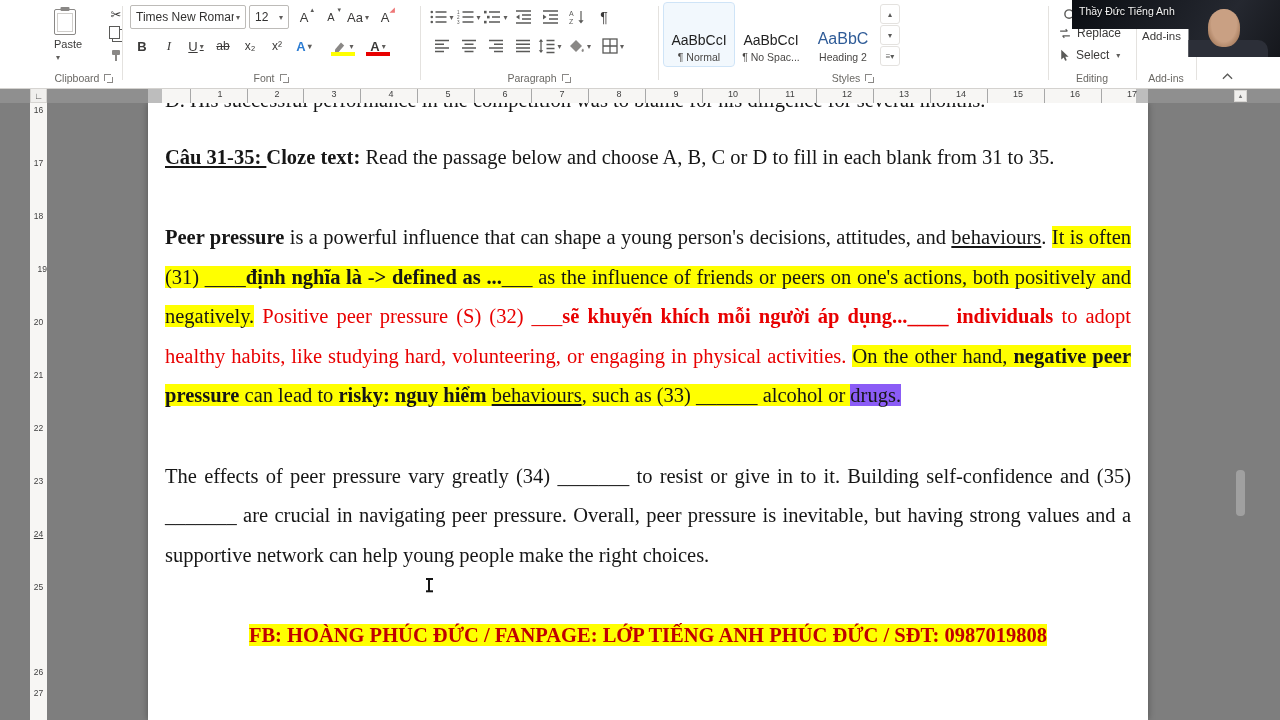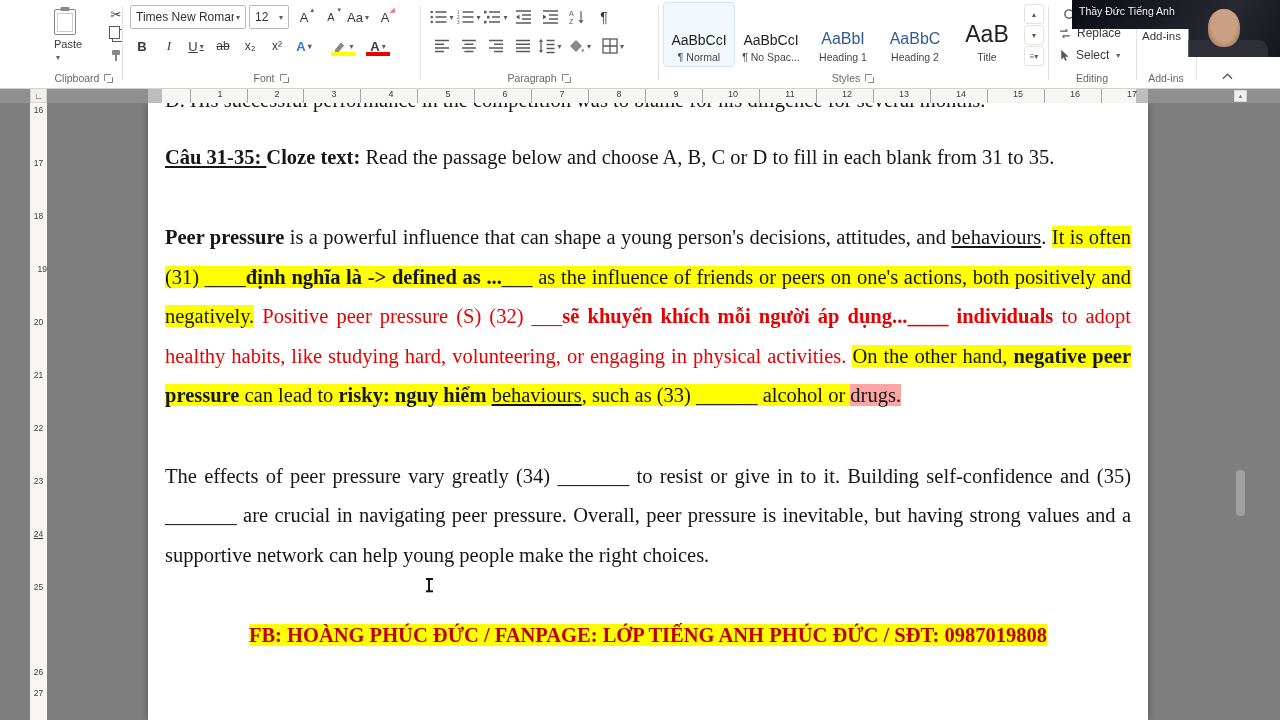--- a/index.html
+++ b/index.html
@@ -67,21 +67,21 @@
   .doc{padding:0 17px;font-family:"Liberation Serif",serif;font-size:20.5px;line-height:39.5px;color:#161616;text-align:justify}
   .para{margin:0 0 41px 0}
   .para.tight{margin-bottom:17px}
   .para.first{margin-top:-22px}
   .para.center{text-align:center}
   .b{font-weight:bold}
   .u{text-decoration:underline}
   .red{color:#e80000}
   .mar{color:#c00000}
   .hl{background:#ffff00}
-  .sel{background:#fca5a5}
+  .sel{background:#8b5cf6}
 
   
   .scroll-thumb{position:absolute;left:1236px;top:470px;width:9px;height:46px;background:#a0a0a0;border-radius:4px;z-index:6}
   .scroll-top-btn{position:absolute;left:1234px;top:90px;width:13px;height:12px;background:#f0efed;border:1px solid #d6d4d1;box-sizing:border-box;display:flex;align-items:center;justify-content:center;font-size:6px;color:#777;z-index:6}
 
   
   .webcam{position:absolute;left:1072px;top:0;width:208px;height:57px;background:linear-gradient(120deg,#0b0e13,#252830 70%,#15171c);z-index:20;clip-path:polygon(0 0,100% 0,100% 100%,56% 100%,56% 51%,0 51%);overflow:hidden}
   .webcam .name{position:absolute;left:7px;top:5px;font-size:10.5px;color:#f5f5f5;text-shadow:0 1px 2px #000;white-space:nowrap}
   .webcam .head{position:absolute;right:40px;top:9px;width:32px;height:38px;background:radial-gradient(ellipse at 50% 38%,#c9a083 0 55%,#8a5f3f 100%);border-radius:48% 48% 44% 44%}
   .webcam .torso{position:absolute;right:12px;top:40px;width:90px;height:20px;background:#2c2f38;border-radius:10px 10px 0 0}
@@ -301,30 +301,22 @@
     <div class="row" style="left:6px;top:0;gap:2px;align-items:flex-start">
       <div class="stylecard sel-card">
         <span class="pv">AaBbCcI</span>
         <span class="nm">¶ Normal</span>
       </div>
       <div class="stylecard">
         <span class="pv">AaBbCcI</span>
         <span class="nm">¶ No Spac...</span>
       </div>
       <div class="stylecard">
-        <span class="pv h" style="font-size:16px">AaBbI</span>
-        <span class="nm">Heading 1</span>
-      </div>
-      <div class="stylecard">
         <span class="pv h" style="font-size:16px">AaBbC</span>
         <span class="nm">Heading 2</span>
-      </div>
-      <div class="stylecard">
-        <span class="pv t">AaB</span>
-        <span class="nm">Title</span>
       </div>
       <div class="gal-scroll">
         <div class="btn">▴</div>
         <div class="btn">▾</div>
         <div class="btn">≡▾</div>
       </div>
     </div>
     <div class="glabel">
         <span>Styles</span>
         <span class="launcher"></span>

